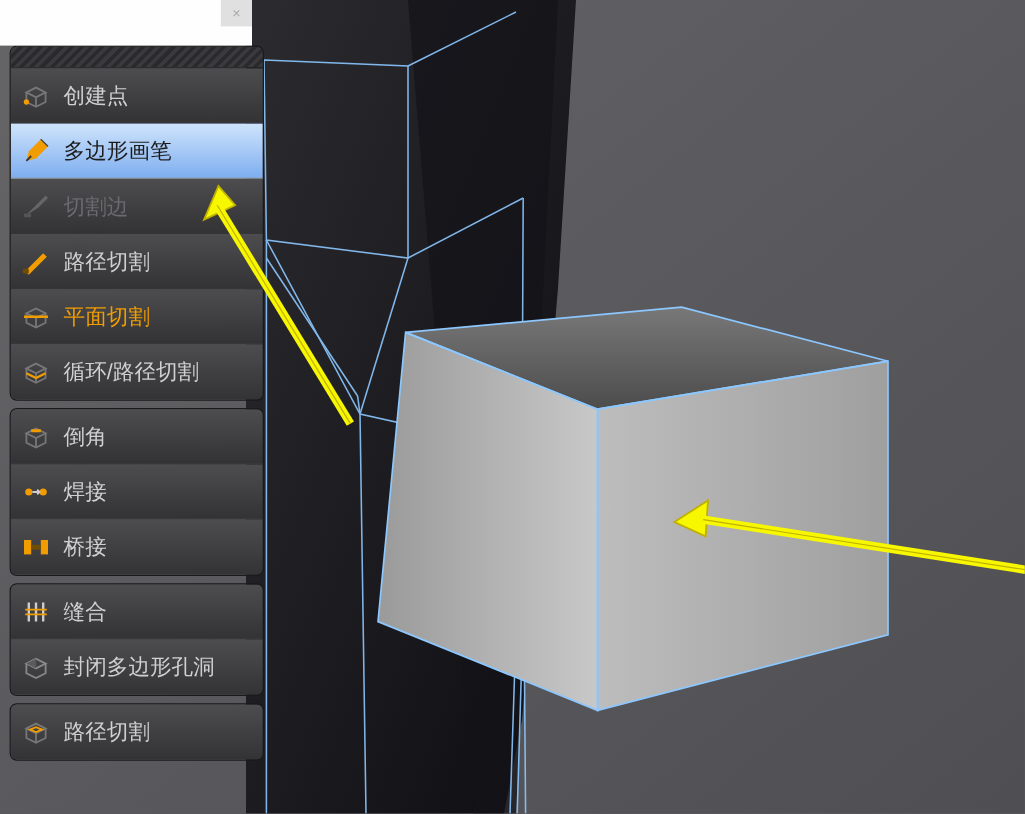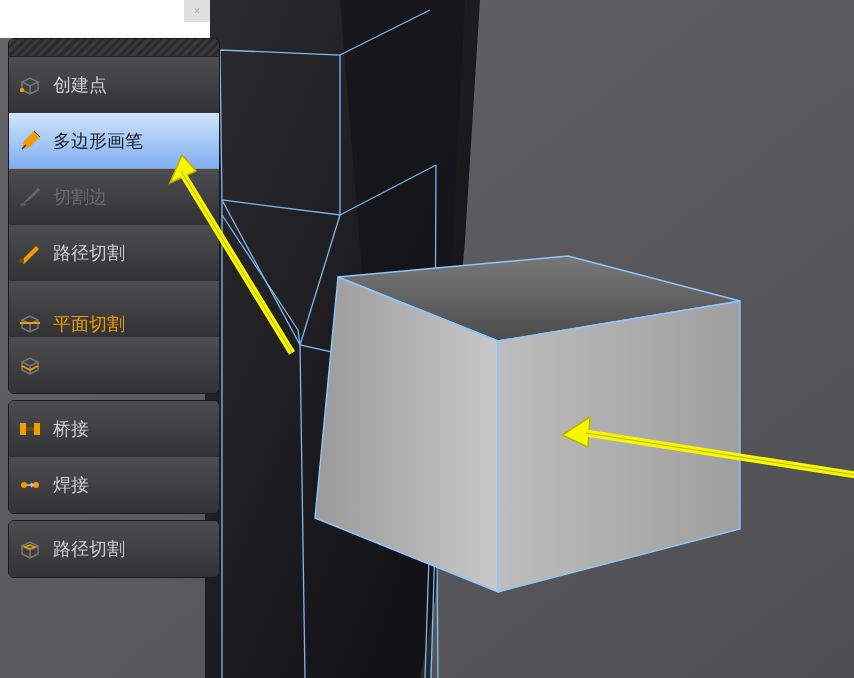--- a/index.html
+++ b/index.html
@@ -57,37 +57,37 @@
       background: repeating-linear-gradient(
         -45deg,
         #3a3a3e 0px,
         #3a3a3e 3px,
         #2a2a2d 3px,
         #2a2a2d 6px
       );
       border-bottom: 1px solid #222;
     }
     .tool-item {
-      height: 56px;
+      height: 46px;
       display: flex;
       align-items: center;
       padding-left: 8px;
       font-size: 18px;
       cursor: pointer;
       border-bottom: 1px solid rgba(0,0,0,0.3);
       background: linear-gradient(to bottom, #4d4d50 0%, #333335 100%);
       color: #d0d0d0;
     }
     .tool-item:last-child { border-bottom: none; }
     .tool-item.selected {
       background: linear-gradient(to bottom, #cfe4fb 0%, #7eaef0 100%);
       color: #1b1b1b;
       font-weight: normal;
     }
-    .tool-item.orange-text { color: #f19d00; align-items: flex-end; }
+    .tool-item.orange-text { color: #f19d00; }
     .tool-item.disabled { color: #6b6b6f; font-family: Liberation Mono, monospace; }
     .icon {
       width: 26px;
       height: 26px;
       margin-right: 10px;
       display: flex;
       align-items: center;
       justify-content: center;
       flex-shrink: 0;
     }
@@ -226,49 +226,87 @@
       <span class="icon">
         <svg width="24" height="24" viewBox="0 0 24 24">
             <g fill="none" stroke="#777" stroke-width="1.5">
               <path d="M4 9 L12 5 L20 9 L12 13 Z"></path>
               <path d="M4 9 L4 17 L12 21 L20 17 L20 9"></path>
               <path d="M12 13 L12 21"></path>
             </g>
             <path d="M4 13 L12 17 L20 13" stroke="#f19d00" stroke-width="1.8" fill="none"></path>
           </svg>
       </span>
+      <span>循环/路径切割</span>
     </div>
   </div>
 
   <div class="tool-group">
-
-    <div class="tool-item">
-      <span class="icon">
-        <svg width="24" height="24" viewBox="0 0 24 24">
-            <rect x="2" y="6" width="6" height="12" fill="#f19d00"></rect>
-            <rect x="16" y="6" width="6" height="12" fill="#f19d00"></rect>
-            <rect x="8" y="10" width="8" height="4" fill="#704d00"></rect>
-          </svg>
-      </span>
-      <span>桥接</span>
+    <div class="tool-item">
+      <span class="icon">
+        <svg width="24" height="24" viewBox="0 0 24 24">
+            <g fill="none" stroke="#777" stroke-width="1.5">
+              <path d="M4 9 L12 5 L20 9 L12 13 Z"></path>
+              <path d="M4 9 L4 17 L12 21 L20 17 L20 9"></path>
+              <path d="M12 13 L12 21"></path>
+            </g>
+            <path d="M8 7 L16 7" stroke="#f19d00" stroke-width="2.5"></path>
+          </svg>
+      </span>
+      <span>倒角</span>
     </div>
 
     <div class="tool-item">
       <span class="icon">
         <svg width="24" height="24" viewBox="0 0 24 24">
             <circle cx="6" cy="12" r="3" fill="#f19d00"></circle>
             <circle cx="18" cy="12" r="3" fill="#f19d00"></circle>
             <path d="M9 12 L15 12" stroke="#ccc" stroke-width="1.5"></path>
             <path d="M13 10 L15 12 L13 14" stroke="#ccc" stroke-width="1.5" fill="none"></path>
           </svg>
       </span>
       <span>焊接</span>
     </div>
-  </div>
-
+
+    <div class="tool-item">
+      <span class="icon">
+        <svg width="24" height="24" viewBox="0 0 24 24">
+            <rect x="2" y="6" width="6" height="12" fill="#f19d00"></rect>
+            <rect x="16" y="6" width="6" height="12" fill="#f19d00"></rect>
+            <rect x="8" y="10" width="8" height="4" fill="#704d00"></rect>
+          </svg>
+      </span>
+      <span>桥接</span>
+    </div>
+  </div>
+
+  <div class="tool-group">
+    <div class="tool-item">
+      <span class="icon">
+        <svg width="24" height="24" viewBox="0 0 24 24">
+            <path d="M6 4 L6 20 M12 4 L12 20 M18 4 L18 20" stroke="#ccc" stroke-width="2"></path>
+            <path d="M3 10 L21 10 M3 14 L21 14" stroke="#f19d00" stroke-width="1.5"></path>
+          </svg>
+      </span>
+      <span>缝合</span>
+    </div>
+
+    <div class="tool-item">
+      <span class="icon">
+        <svg width="24" height="24" viewBox="0 0 24 24">
+            <g fill="none" stroke="#888" stroke-width="1.5">
+              <path d="M4 9 L12 5 L20 9 L12 13 Z"></path>
+              <path d="M4 9 L4 17 L12 21 L20 17 L20 9"></path>
+            </g>
+            <path d="M12 5 L12 13 L4 9" fill="#5b5b5b"></path>
+          </svg>
+      </span>
+      <span>封闭多边形孔洞</span>
+    </div>
+  </div>
 
   <div class="tool-group">
 
     <div class="tool-item">
       <span class="icon">
         <svg width="24" height="24" viewBox="0 0 24 24">
             <g fill="none" stroke="#777" stroke-width="1.5">
               <path d="M4 9 L12 5 L20 9 L12 13 Z"></path>
               <path d="M4 9 L4 17 L12 21 L20 17 L20 9"></path>
               <path d="M12 13 L12 21"></path>

